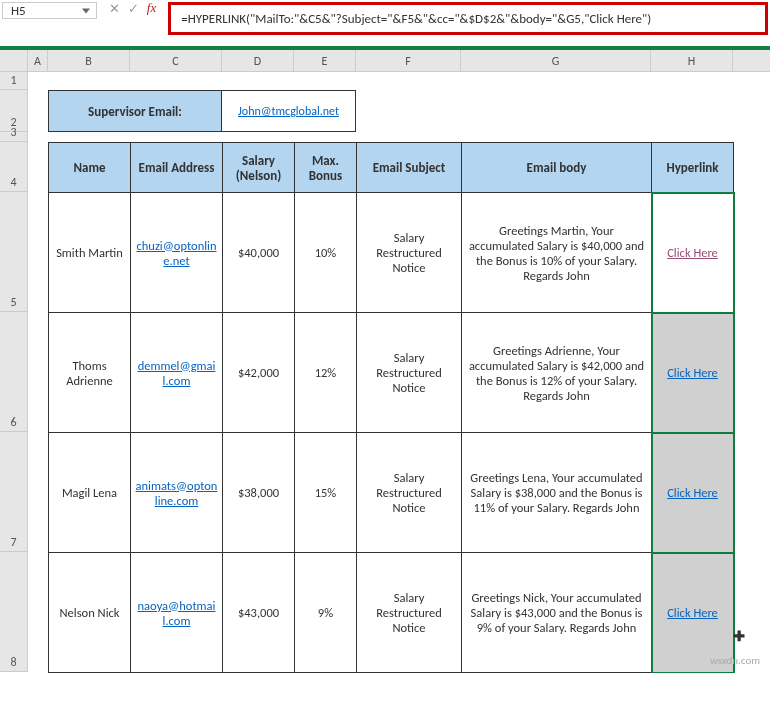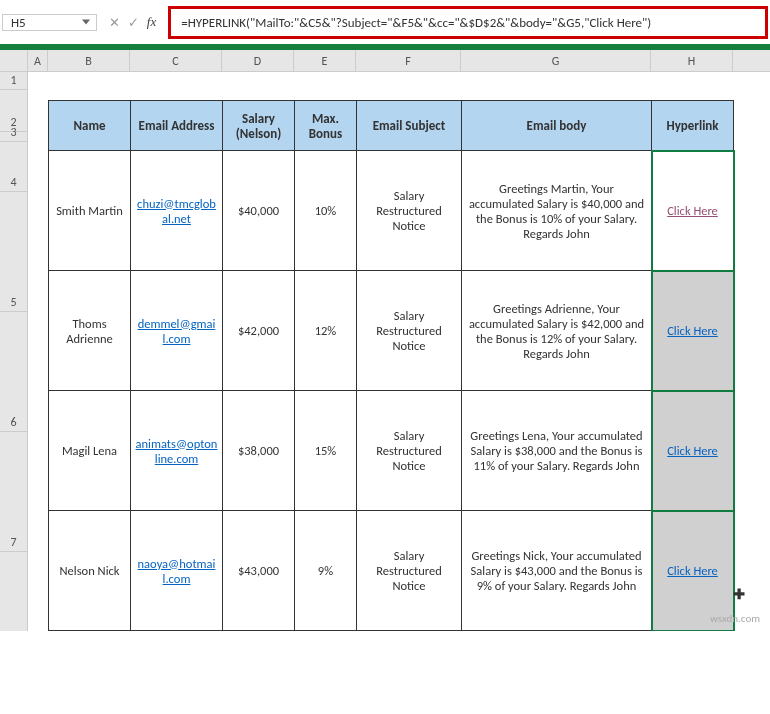--- a/index.html
+++ b/index.html
@@ -1,23 +1,23 @@
 <!DOCTYPE html>
 <html><head>
   <meta charset="utf-8">
   <style>
     * { box-sizing: border-box; margin: 0; padding: 0; }
     body { font-family: Calibri, Arial, sans-serif; font-size: 13px; background: #fff; color: #333; width: 770px; }
     
-    .formula-bar { display: flex; align-items: center; border-bottom: 6px solid #15803d; height: 50px; }
+    .formula-bar { display: flex; align-items: flex-start; border-bottom: 4px solid #15803d; height: 50px; }
     .cell-ref { width: 95px; border: 1px solid #ccc; display: flex; align-items: center; padding: 0 8px; margin: 2px; background: #fff; position: relative; }
     .cell-ref::after { content: ""; position: absolute; right: 6px; top: 50%; transform: translateY(-50%); border-left: 4px solid transparent; border-right: 4px solid transparent; border-top: 5px solid #666; }
     .fx-controls { display: flex; align-items: center; padding: 0 6px; color: #999; }
     .fx-controls span { margin: 0 4px; }
-    .fx-label { font-style: italic; font-family: 'Times New Roman', serif; color: #404040; }
+    .fx-label { font-style: italic; font-family: 'Times New Roman', serif; color: #b91c1c; }
     .formula-box { flex: 1; border: 3px solid #c00; margin: 2px; padding: 6px 10px; background: #fff; display: flex; align-items: center; font-size: 13px; }
     
     .grid-area { position: relative; }
     .col-headers { display: flex; background: #e6e6e6; border-bottom: 1px solid #ccc; height: 22px; }
     .corner { width: 28px; border-right: 1px solid #ccc; background: #e6e6e6; }
     .col-h { text-align: center; line-height: 22px; border-right: 1px solid #ccc; color: #555; font-size: 12px; }
     .col-A { width: 20px; } .col-B { width: 82px; } .col-C { width: 92px; } .col-D { width: 72px; }
     .col-E { width: 62px; } .col-F { width: 105px; } .col-G { width: 190px; } .col-H { width: 82px; }
     
     .row-headers { position: absolute; left: 0; top: 22px; width: 28px; background: #e6e6e6; }
@@ -81,38 +81,44 @@
     <div class="row-h rh-3">3</div>
     <div class="row-h rh-4">4</div>
     <div class="row-h rh-5">5</div>
     <div class="row-h rh-6">6</div>
     <div class="row-h rh-7">7</div>
     <div class="row-h rh-8">8</div>
   </div>
 
   <div class="content">
     <div class="spacer-1"></div>
+    <div class="supervisor-row">
+      <div class="supervisor-label">Supervisor Email:</div>
+      <div class="supervisor-email">
+          <a href="#">John@tmcglobal.net</a>
+        </div>
+    </div>
     <div class="spacer-3"></div>
 
     <table class="data-table">
       <thead>
         <tr>
           <th class="th-B">Name</th>
           <th class="th-C">Email Address</th>
           <th class="th-D">Salary (Nelson)</th>
           <th class="th-E">Max. Bonus</th>
           <th class="th-F">Email Subject</th>
           <th class="th-G">Email body</th>
           <th class="th-H">Hyperlink</th>
         </tr>
       </thead>
       <tbody>
         <tr>
           <td class="td-B">Smith Martin</td>
-          <td class="td-C"><a href="#">chuzi@tmcglobal.net</a></td>
+          <td class="td-C"><a href="#">chuzi@optonline.net</a></td>
           <td class="td-D">$40,000</td>
           <td class="td-E">10%</td>
           <td class="td-F">Salary Restructured Notice</td>
           <td class="td-G">Greetings Martin, Your accumulated Salary is $40,000 and the Bonus is 10% of your Salary. Regards John</td>
           <td class="td-H visited hyperlink-col"><a href="#">Click Here</a></td>
         </tr>
         <tr>
           <td class="td-B">Thoms Adrienne</td>
           <td class="td-C"><a href="#">demmel@gmail.com</a></td>
           <td class="td-D">$42,000</td>

